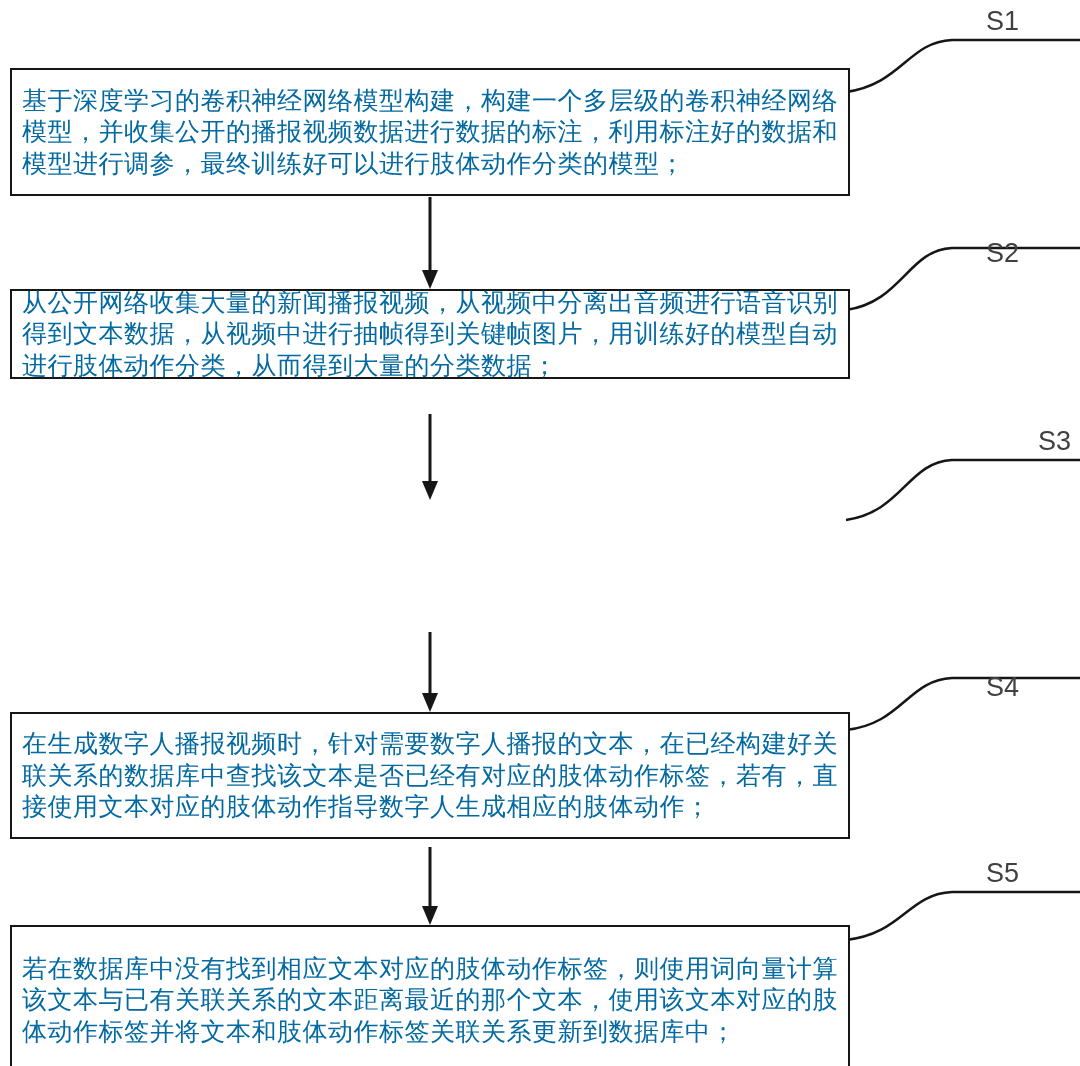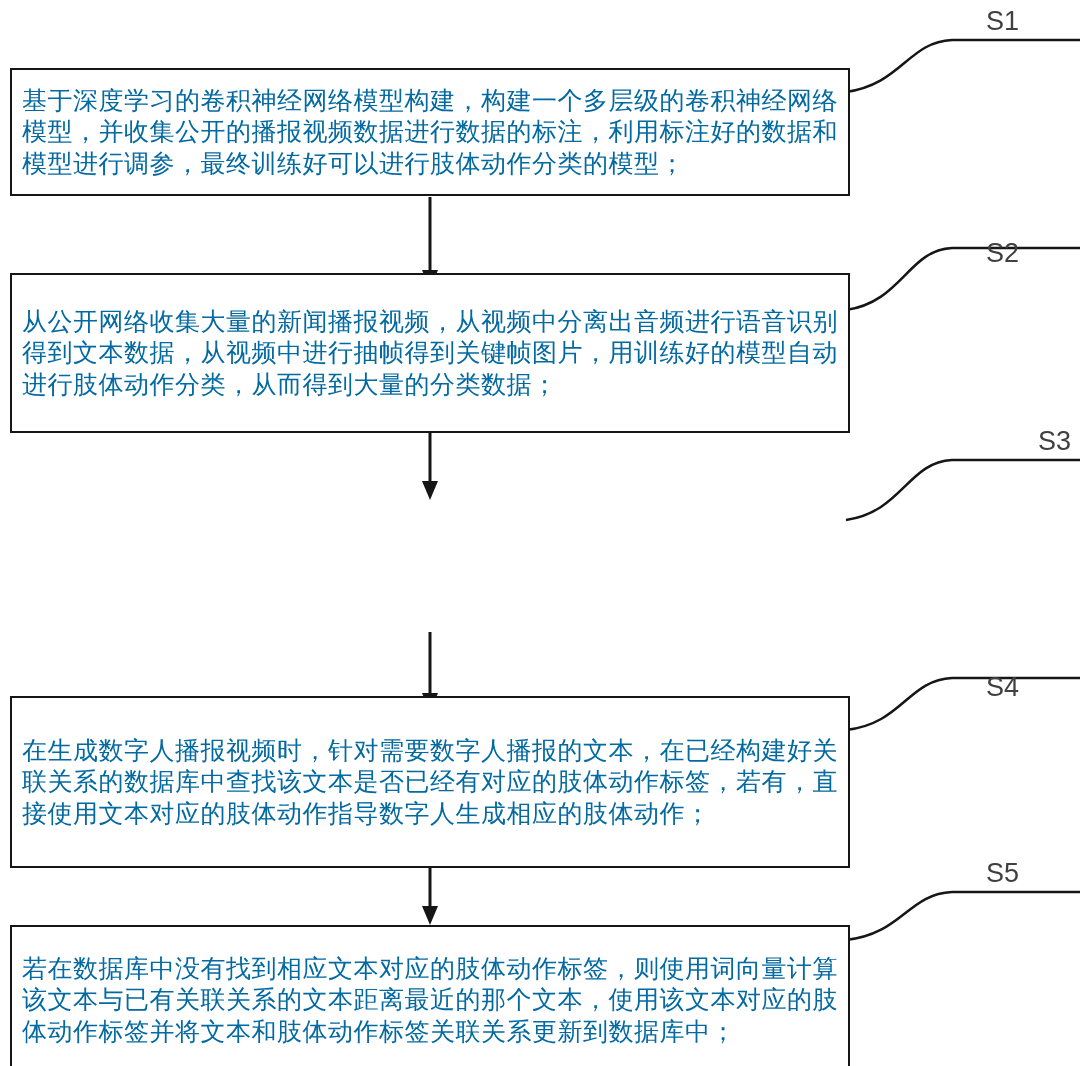--- a/index.html
+++ b/index.html
@@ -33,23 +33,23 @@
     text-align:left;
     width:100%;
   }
   .step-label{
     position:absolute;
     font-size:27px;
     color:#404040;
     font-weight:400;
   }
   .b1{top:68px;height:128px;}
-  .b2{top:273px;height:160px;}
+  .b2{top:289px;height:90px;}
   .b3{top:500px;height:131px;}
-  .b4{top:696px;height:172px;}
+  .b4{top:712px;height:127px;}
   .b5{top:925px;height:150px;}
   .l1{left:986px;top:6px;}
   .l2{left:986px;top:214px;margin-top:24px;}
   .l3{left:1038px;top:426px;}
   .l4{left:986px;top:672px;}
   .l5{left:986px;top:858px;}
 </style>
 </head>
 <body>
 

